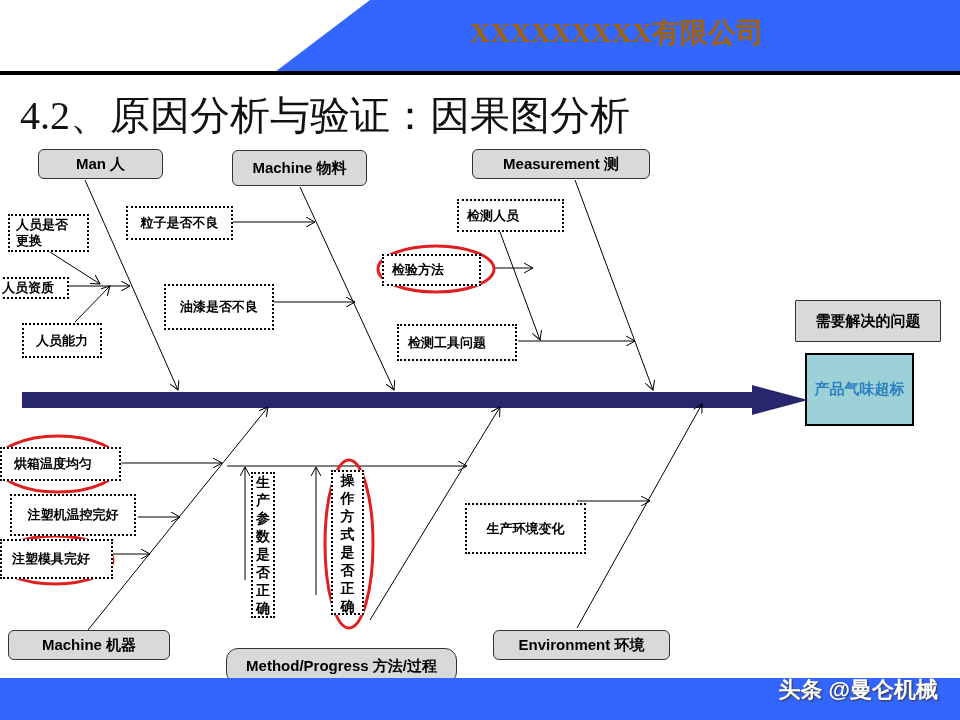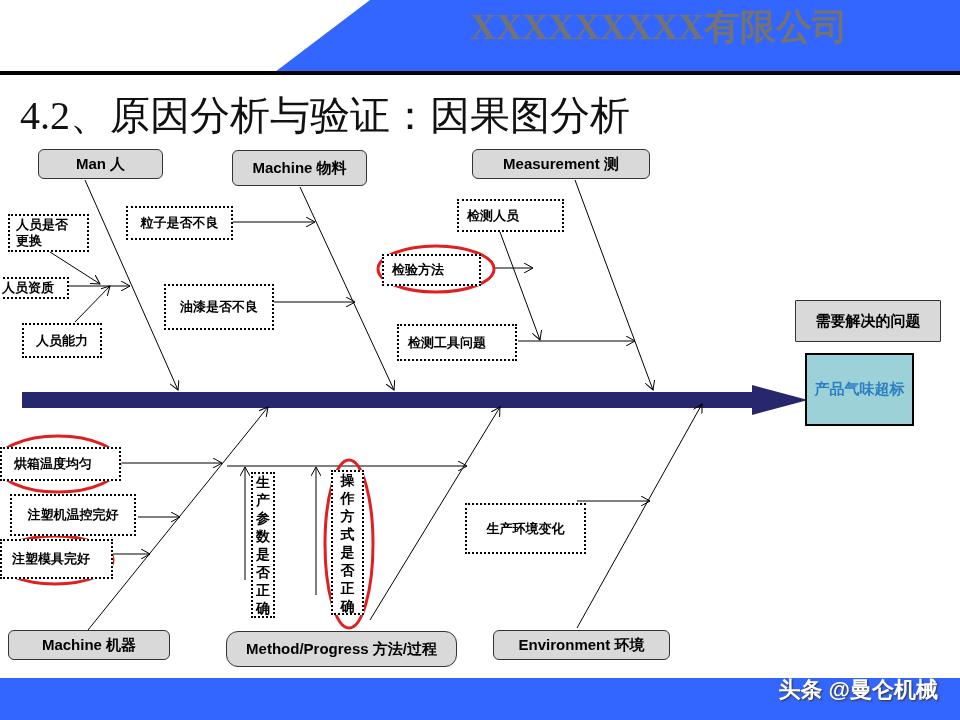--- a/index.html
+++ b/index.html
@@ -1,18 +1,18 @@
 <!DOCTYPE html>
 <html><head>
 <meta charset="utf-8">
 <style>
   html,body{margin:0;padding:0;}
   body{width:960px;height:720px;position:relative;overflow:hidden;background:#fff;font-family:"Liberation Sans","DejaVu Sans",sans-serif;}
   .header-band{position:absolute;left:0;top:0;width:960px;height:72px;}
-  .company{position:absolute;left:470px;top:3px;font-family:"Liberation Serif","DejaVu Serif",serif;font-size:36px;font-weight:bold;color:#737373;letter-spacing:0px;white-space:nowrap;}
+  .company{position:absolute;left:470px;top:14px;font-family:"Liberation Serif","DejaVu Serif",serif;font-size:28px;font-weight:bold;color:#a16207;letter-spacing:0px;white-space:nowrap;}
   .rule{position:absolute;left:0;top:71px;width:960px;height:4px;background:#000;}
   .title{position:absolute;left:20px;top:88px;font-family:"Liberation Serif","DejaVu Serif",serif;font-size:40px;color:#111;white-space:nowrap;}
   svg.diagram{position:absolute;left:0;top:0;}
   .cat{position:absolute;height:30px;background:#d9d9d9;border:1.5px solid #333;border-radius:6px;box-sizing:border-box;font-weight:bold;font-size:15px;display:flex;align-items:center;justify-content:center;color:#000;white-space:nowrap;}
   .cause{position:absolute;border:2px dotted #000;box-sizing:border-box;font-size:13px;font-weight:bold;display:flex;align-items:center;color:#000;background:#fff;white-space:nowrap;}
   .vert{flex-direction:column;justify-content:center;font-size:14px;line-height:18px;}
   .problem-label{position:absolute;left:795px;top:300px;width:146px;height:42px;background:#d9d9d9;border:1.5px solid #333;border-radius:1px;box-sizing:border-box;font-size:15px;font-weight:bold;display:flex;align-items:center;justify-content:center;}
   .effect{position:absolute;left:805px;top:353px;width:109px;height:73px;background:#9dd1d8;border:2.5px solid #000;box-sizing:border-box;font-size:15px;font-weight:bold;color:#2c7fc0;display:flex;align-items:center;justify-content:center;}
   .footer{position:absolute;left:0;top:678px;width:960px;height:42px;background:#3366ff;}
   .watermark{position:absolute;right:22px;top:675px;font-size:22px;font-weight:bold;color:#fff;text-shadow:1px 1px 2px #333;white-space:nowrap;}
@@ -72,21 +72,21 @@
     <ellipse cx="58" cy="464" rx="62" ry="28"></ellipse>
     <ellipse cx="55" cy="560" rx="58" ry="24"></ellipse>
     <ellipse cx="349" cy="544" rx="24" ry="84"></ellipse>
   </g>
 </svg>
 
 <div class="cat" style="left:38px;top:149px;width:125px;">Man 人</div>
 <div class="cat" style="left:232px;top:150px;width:135px;height:36px;">Machine 物料</div>
 <div class="cat" style="left:472px;top:149px;width:178px;">Measurement 测</div>
 <div class="cat" style="left:8px;top:630px;width:162px;">Machine 机器</div>
-<div class="cat" style="left:226px;top:631px;width:231px;height:36px;border-radius:12px;">Method/Progress 方法/过程</div>
+<div class="cat" style="left:226px;top:648px;width:231px;height:36px;border-radius:12px;">Method/Progress 方法/过程</div>
 <div class="cat" style="left:493px;top:630px;width:177px;">Environment 环境</div>
 
 <div class="cause" style="left:8px;top:214px;width:81px;height:38px;flex-direction:column;align-items:flex-start;justify-content:center;padding-left:6px;line-height:16px;">
   <span>人员是否</span>
   <span>更换</span>
 </div>
 <div class="cause" style="left:-2px;top:277px;width:71px;height:22px;padding-left:2px;">人员资质</div>
 <div class="cause" style="left:22px;top:323px;width:80px;height:35px;justify-content:center;">人员能力</div>
 
 <div class="cause" style="left:126px;top:206px;width:107px;height:34px;justify-content:center;text-align:right;">粒子是否不良</div>

